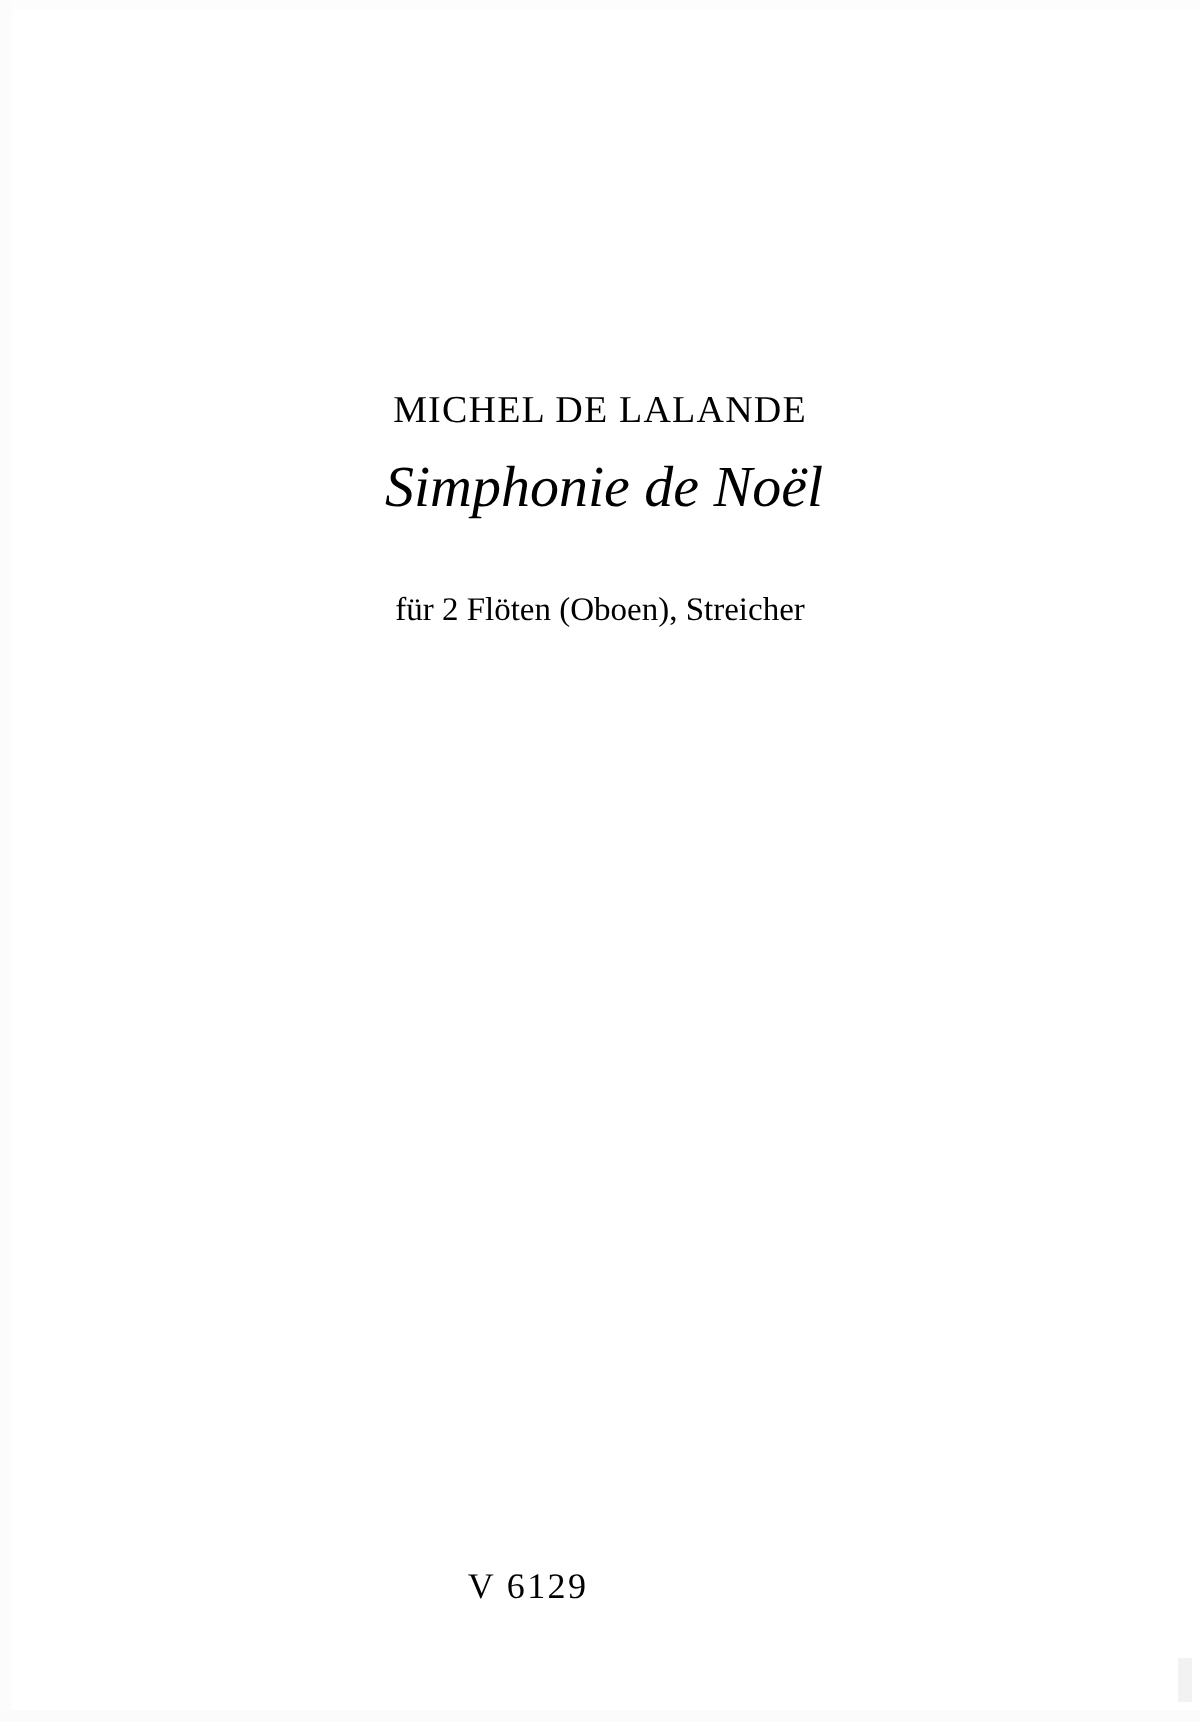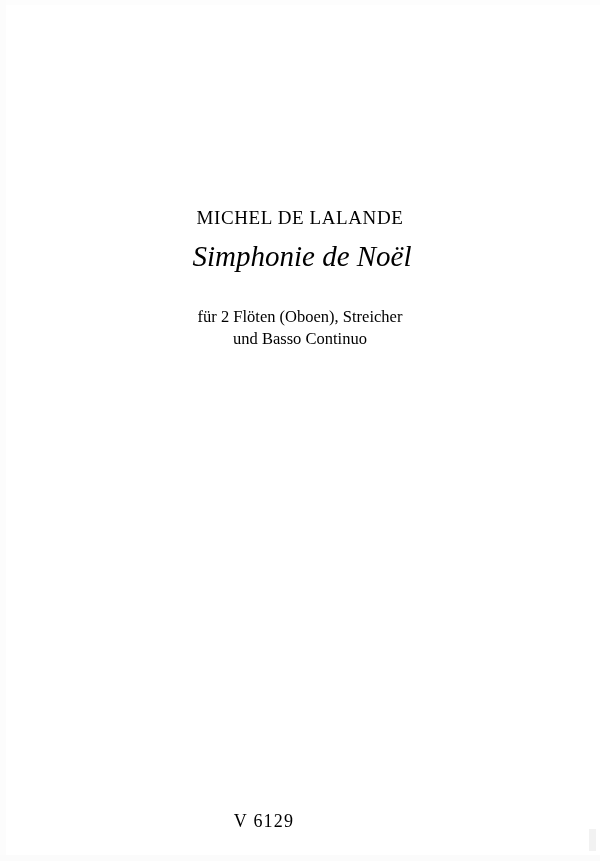--- a/index.html
+++ b/index.html
@@ -58,21 +58,21 @@
     left: 0;
     top: 196px;
     width: 600px;
     text-align: center;
   }
 
   .composer {
     font-size: 19px;
     letter-spacing: 0.6px;
     line-height: 1.1;
-    margin: 12px;
+    margin: 0;
     white-space: nowrap;
   }
 
   .main-title {
     font-family: "Liberation Sans", sans-serif;
     font-size: 35px;
     font-weight: 400;
     letter-spacing: 0.2px;
     line-height: 1.05;
     margin: 24px 0 0 0;
@@ -98,21 +98,20 @@
   }
 
   .plate-number {
     position: absolute;
     left: 0;
     top: 783px;
     width: 528px;
     text-align: center;
     font-size: 18px;
     letter-spacing: 1.2px;
-    margin-top: 28px;
   }
 </style>
 </head>
 <body>
 
 <div class="page">
 
   <div class="edge-top"></div>
   <div class="edge-left"></div>
   <div class="edge-bottom"></div>
@@ -120,20 +119,19 @@
 
   <div class="title-block">
 
     <div class="composer">MICHEL DE LALANDE</div>
 
 
     <div class="subtitle">Simphonie de Noël</div>
 
     <div class="scoring">
       <span class="line1">für 2 Flöten (Oboen), Streicher</span>
-      <span class="line2">und Basso Continuo</span>
     </div>
 
   </div>
 
   <div class="plate-number">V 6129</div>
 
 </div>
 
 </body></html>

